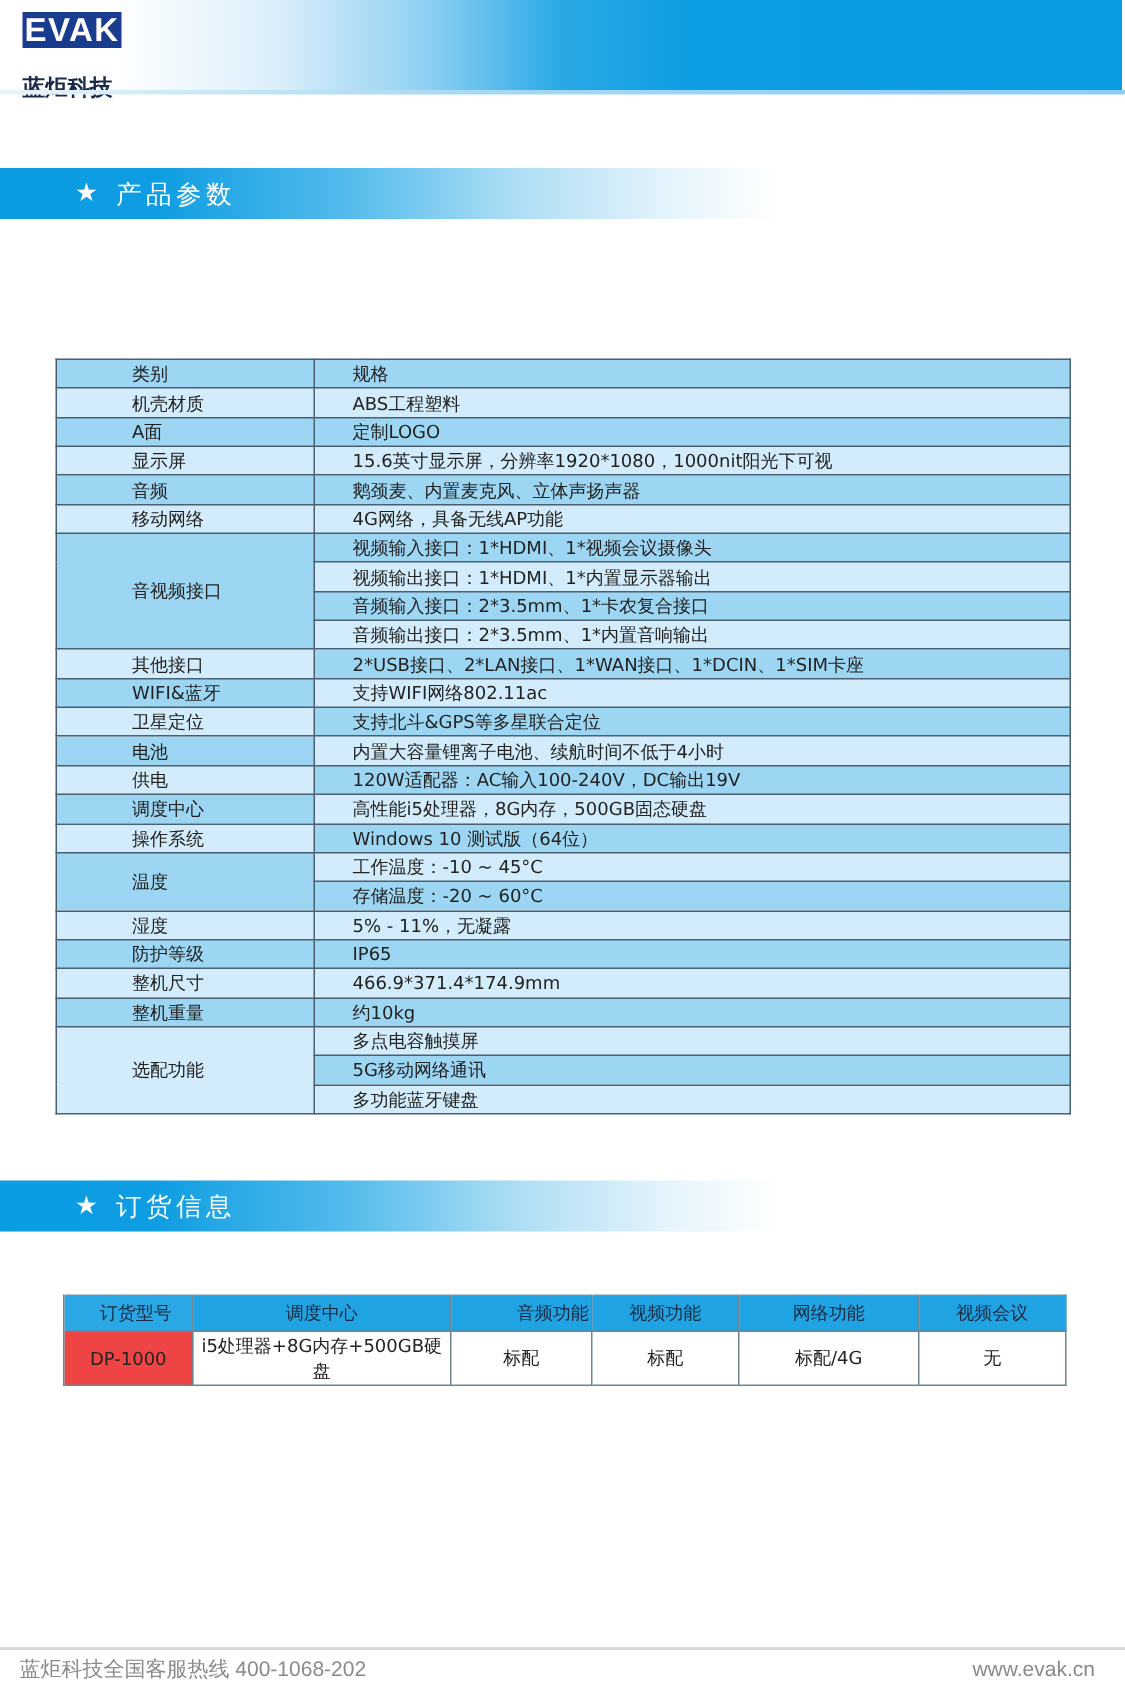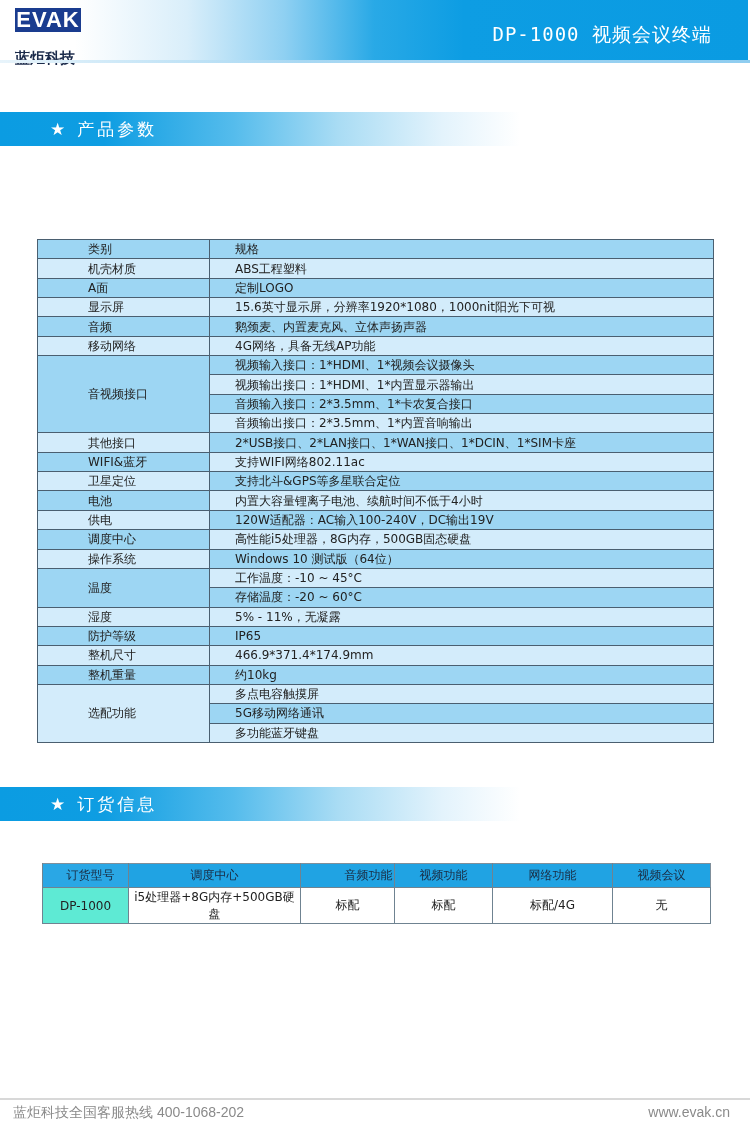--- a/index.html
+++ b/index.html
@@ -55,21 +55,21 @@
     border-collapse: collapse; font-size: 12px;
   }
   .order-table th {
     background: #20a3e3; color: #1a2a40; font-weight: normal; height: 24px;
     border-left: 1px solid #6f8391; text-align: center;
   }
   .order-table td {
     background: #ffffff; height: 36px; text-align: center;
     border: 1px solid #6f8391;
   }
-  .order-table td.first { background: #5eead4; }
+  .order-table td.first { background: #ef4444; }
   .order-table th.first { background: #2aa7e5; padding-left: 10px; }
   .order-table { border: 1.5px solid #7f8f9b; }
 
   .footer-line {
     position: absolute; left: 0; top: 1098px; width: 750px; height: 2px; background: #d8d8d8;
   }
   .footer-left {
     position: absolute; left: 13px; top: 1104px; font-size: 14px; color: #8a8a8a;
     font-family: "Liberation Sans", sans-serif;
   }
@@ -79,21 +79,20 @@
   }
 </style>
 </head>
 <body>
 
 <div class="top-header">
   <div class="logo">
     <div class="logo-box">EVAK</div>
     <div class="logo-cn">蓝炬科技</div>
   </div>
-  <div class="doc-title">DP-1000 视频会议终端</div>
 </div>
 <div class="top-header-line"></div>
 
 <div class="section-bar" style="top:112px;">
   <span class="star">★</span>
   <span class="title">产品参数</span>
 </div>
 
 <table class="spec-table">
   <tbody>

